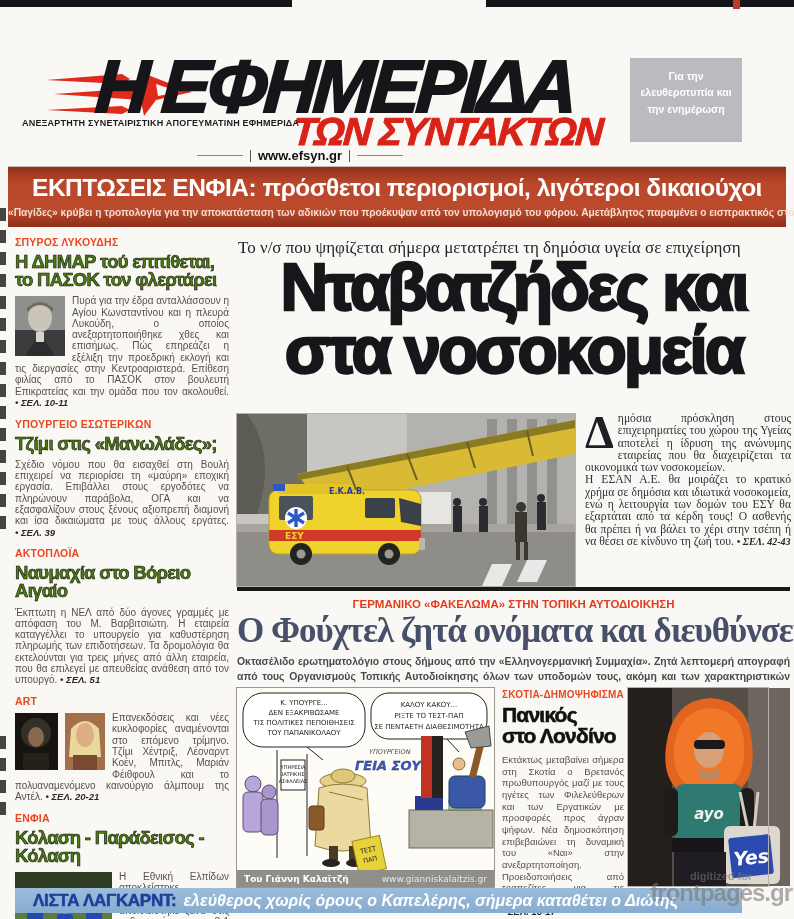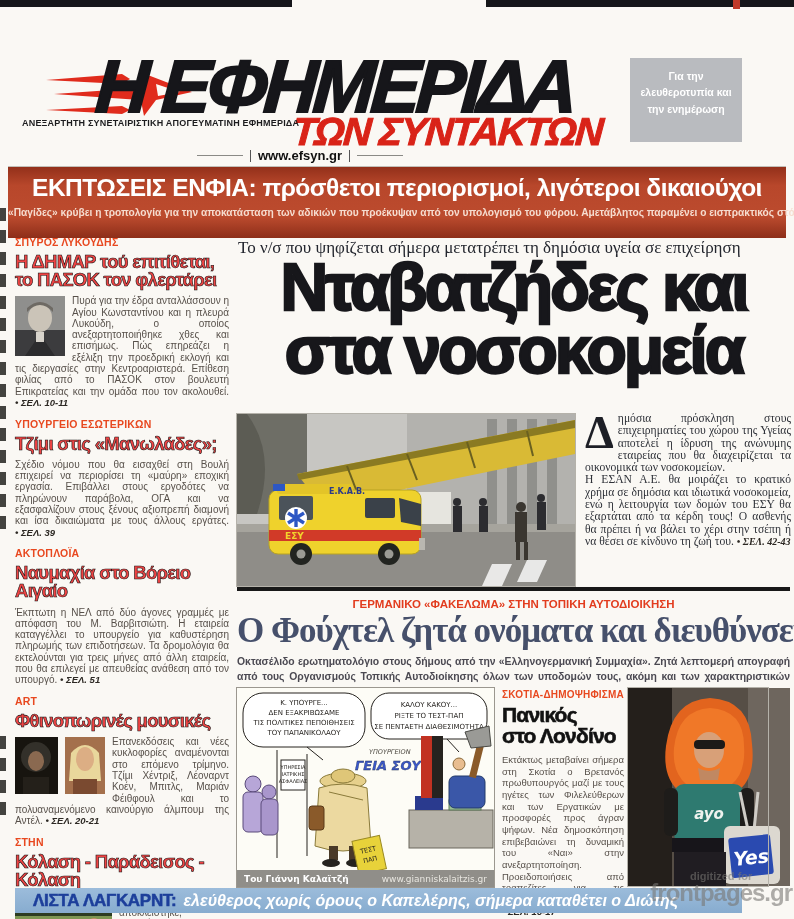--- a/index.html
+++ b/index.html
@@ -28,30 +28,30 @@
   .dateline { position:absolute; left:22px; top:124px; font-size:10px; font-style:italic; color:#3a3a3c; }
   .site-row { position:absolute; left:0; top:140px; width:600px; display:flex; align-items:center; justify-content:center; gap:7px; }
   .site-row .dash { width:46px; height:0; border-top:1px solid #8a8a86; }
   .site-row .bar { width:1px; height:12px; background:#555; }
   .site-text { font-size:13px; font-weight:700; color:#111; }
   .motto-box { position:absolute; left:630px; top:50px; width:112px; height:84px; background:#b9bbbf;
     color:#fff; font-size:10.5px; font-weight:700; text-align:center; padding:10px 8px; line-height:1.55; }
   .mast-rule { position:absolute; left:8px; top:158px; width:778px; border-top:1px solid #c2bfb8; }
 
   
-  .enfia { position:absolute; left:8px; top:167px; width:778px; height:71px; text-align:center;
+  .enfia { position:absolute; left:8px; top:167px; width:778px; height:60px; text-align:center;
     background:linear-gradient(180deg,#93301a 0%,#b8472b 26%,#bc4b2e 70%,#8d2e19 100%); }
   .enfia-h { margin-top:7px; font-size:24.5px; font-weight:700; letter-spacing:-.5px; color:#fff; white-space:nowrap; }
   .enfia-s { margin-top:5px; font-size:10.2px; font-weight:700; color:#f6ddd0; white-space:nowrap; }
 
   
   .left-col { position:absolute; left:15px; top:236px; width:214px; }
   .lc-art { margin-bottom:9px; }
   .kicker { font-size:10.5px; font-weight:700; color:#e8481f; letter-spacing:.2px; margin-bottom:5px; }
-  .lc-h { font-size:18.5px; font-weight:700; letter-spacing:-.7px; line-height:.98; color:#ef4444; margin-bottom:6px;
+  .lc-h { font-size:18.5px; font-weight:700; letter-spacing:-.7px; line-height:.98; color:#4d7c0f; margin-bottom:6px;
     -webkit-text-stroke:.6px #121212; }
   .lc-b { font-size:10px; line-height:1.13; color:#57504a; text-align:justify; }
   .pref { font-size:9.5px; font-weight:700; font-style:italic; color:#2c2823; white-space:nowrap;margin-top:7px; }
   .ph { float:left; margin:1px 7px 2px 0; overflow:hidden; }
 
   
   .main-col { position:absolute; left:237px; top:236px; width:553px; height:683px; }
   .m-kicker { position:absolute; left:1px; top:2px; font-family:"Liberation Serif", serif; font-size:17px; color:#23262e; }
   .m-head { position:absolute; left:0; top:20px; width:553px; text-align:center; font-size:66px; font-weight:700;
     letter-spacing:-3px; line-height:.95; color:#17171b; -webkit-text-stroke:2.4px #17171b; }
@@ -166,21 +166,20 @@
       <div class="kicker">ΑΚΤΟΠΛΟΪΑ</div>
       <div class="lc-h">Ναυμαχία στο Βόρειο Αιγαίο</div>
       <div class="lc-b">
         <span>Έκπτωτη η ΝΕΛ από δύο άγονες γραμμές με απόφαση του Μ. Βαρβιτσιώτη. Η εταιρεία καταγγέλλει το υπουργείο για καθυστέρηση πληρωμής των επιδοτήσεων. Τα δρομολόγια θα εκτελούνται για τρεις μήνες από άλλη εταιρεία, που θα επιλεγεί με απευθείας ανάθεση από τον υπουργό.</span>
         <span class="pref">• ΣΕΛ. 51</span>
       </div>
     </div>
 
     <div class="lc-art">
       <div class="kicker">ART</div>
-      <div class="lc-h">Φθινοπωρινές μουσικές</div>
       <div class="lc-b">
         <span class="ph">
           <svg width="43" height="57" viewBox="0 0 43 57">
             <rect width="43" height="57" fill="#17140f"></rect>
             <circle cx="21" cy="20" r="15" fill="#33302a"></circle>
             <ellipse cx="21" cy="24" rx="8" ry="10" fill="#8a6950"></ellipse>
             <rect x="8" y="40" width="26" height="17" fill="#24201a"></rect>
           </svg>
         </span>
         <span class="ph">
@@ -190,21 +189,21 @@
             <ellipse cx="20" cy="22" rx="9" ry="12" fill="#dcae84"></ellipse>
             <rect x="8" y="42" width="24" height="15" fill="#7a4a30"></rect>
           </svg>
         </span>
         <span>Επανεκδόσεις και νέες κυκλοφορίες αναμένονται στο επόμενο τρίμηνο. Τζίμι Χέντριξ, Λέοναρντ Κοέν, Μπιτλς, Μαριάν Φέιθφουλ και το πολυαναμενόμενο καινούργιο άλμπουμ της Αντέλ.</span>
         <span class="pref">• ΣΕΛ. 20-21</span>
       </div>
     </div>
 
     <div class="lc-art">
-      <div class="kicker">ΣΤΗΝ</div>
+      <div class="kicker">ΕΝΦΙΑ</div>
       <div class="lc-h">Κόλαση - Παράδεισος - Κόλαση</div>
       <div class="lc-b">
         <span class="ph">
           <svg width="97" height="104" viewBox="0 0 97 104">
             <rect width="97" height="104" fill="#5d7c3a"></rect>
             <rect width="97" height="20" fill="#2d3c22"></rect>
             <rect y="20" width="97" height="8" fill="#7e9653"></rect>
             <g>
               <circle cx="20" cy="32" r="6" fill="#c49066"></circle>
               <rect x="12" y="38" width="16" height="24" rx="3" fill="#2547b2"></rect>

